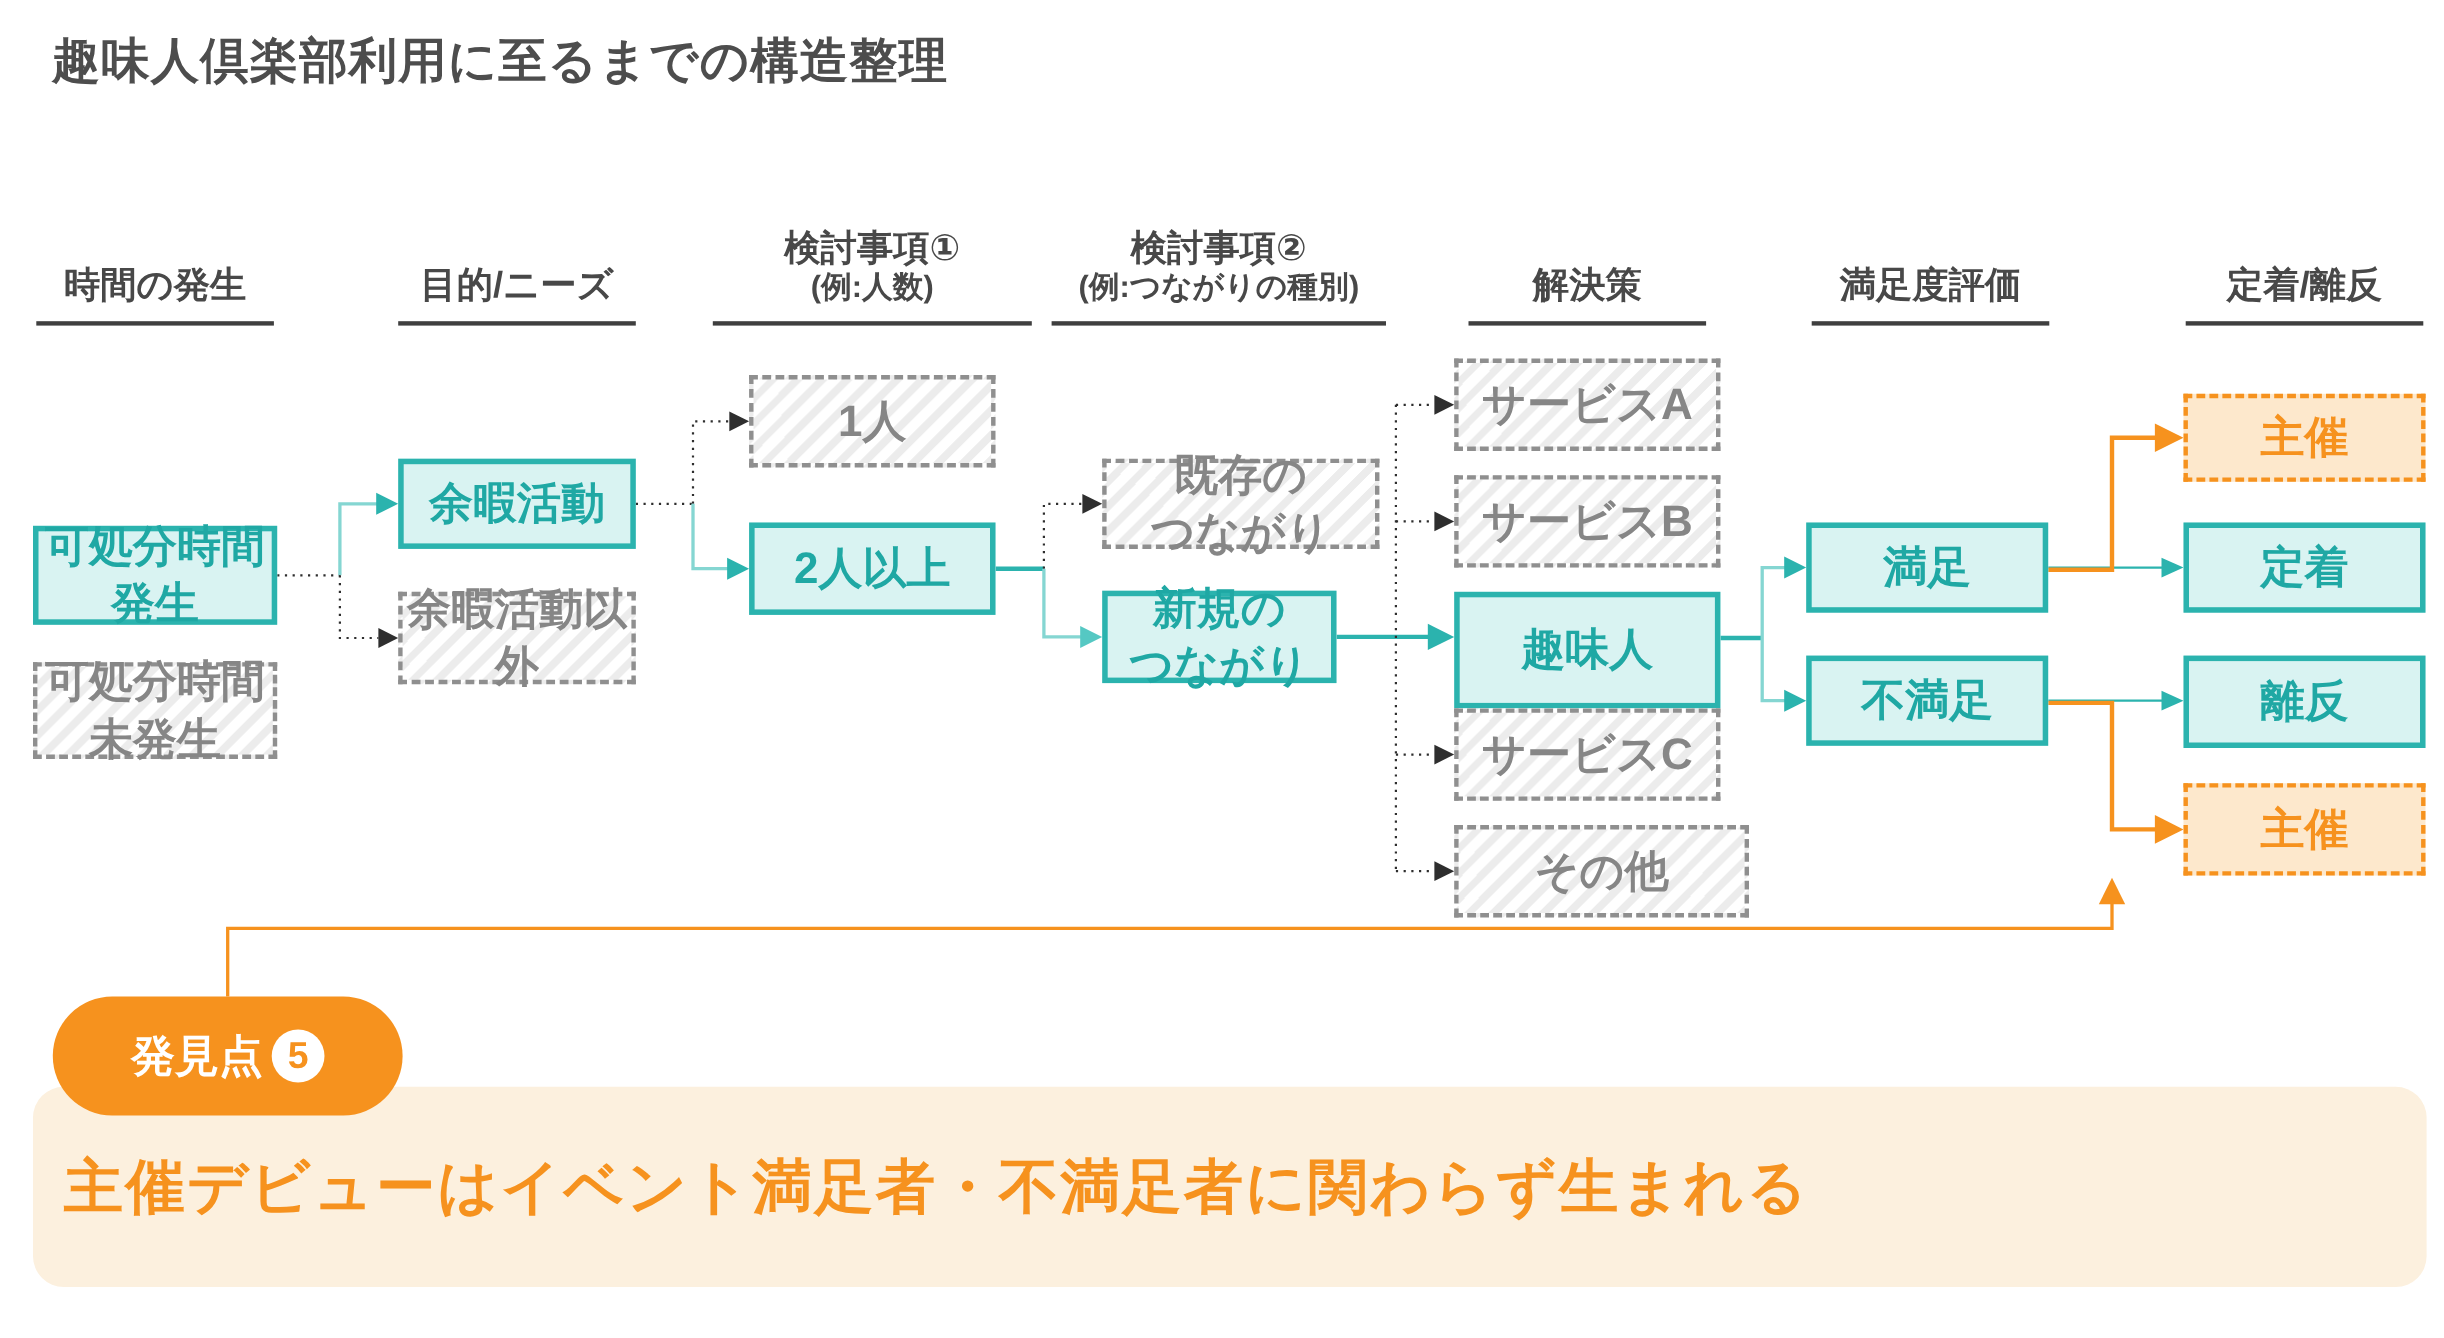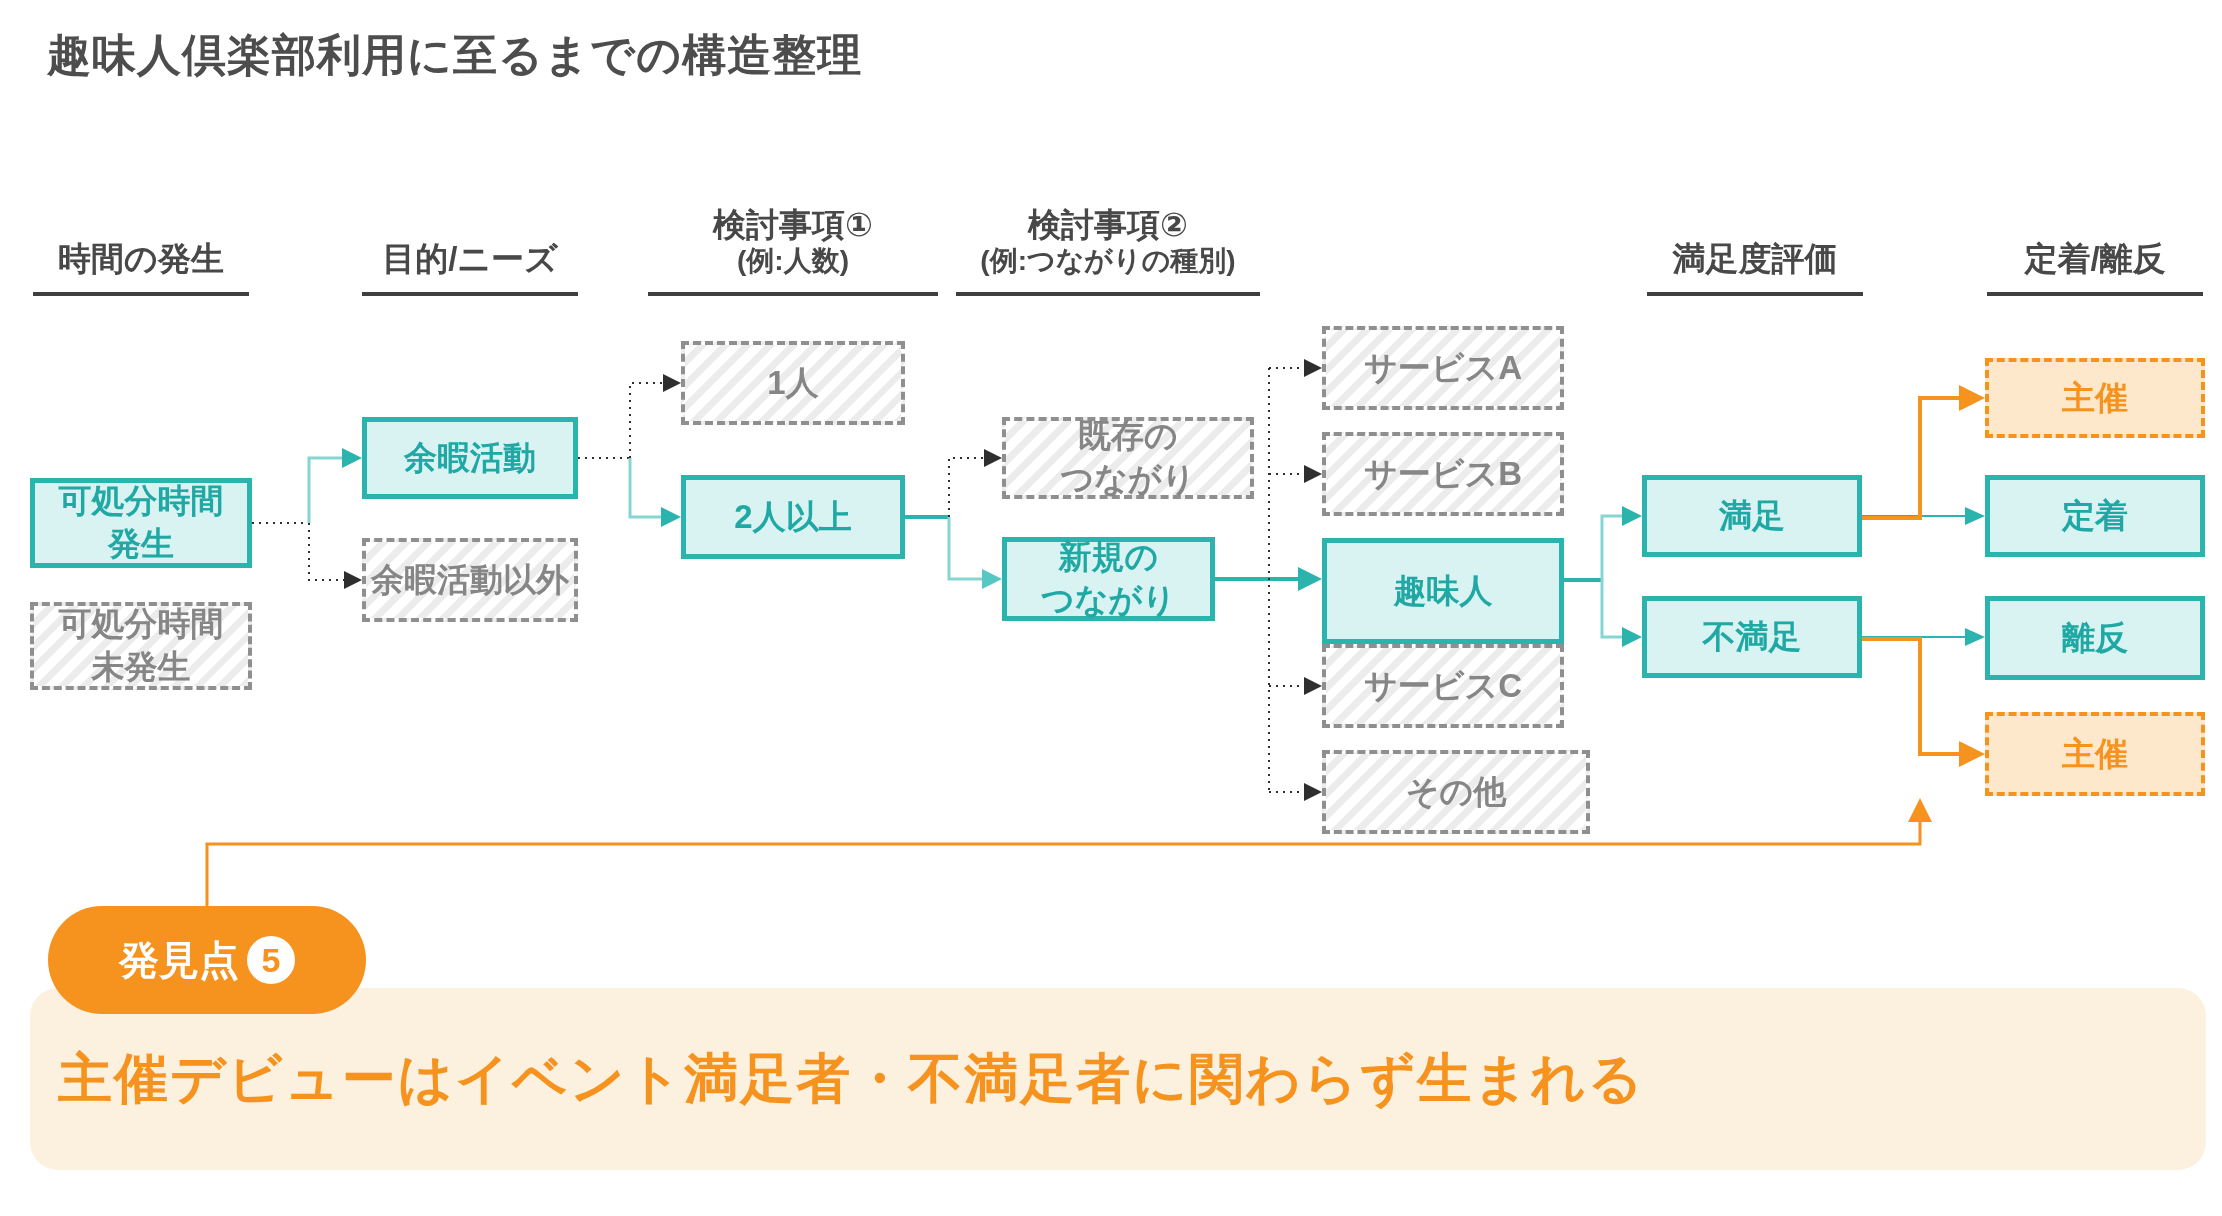--- a/index.html
+++ b/index.html
@@ -13,21 +13,21 @@
   #canvas{position:relative;width:2222px;height:1216px;background:#fff;overflow:hidden;}
 
   .title{position:absolute;left:47px;top:26px;font-size:44px;font-weight:bold;color:var(--title-text);letter-spacing:1px;}
 
   .col-header{position:absolute;bottom:920px;text-align:center;color:var(--header-text);
     border-bottom:4px solid #3F3F3F;padding-bottom:14px;font-weight:bold;}
   .col-header .h1{font-size:33px;line-height:1.15;}
   .col-header .h2{font-size:28px;line-height:1.2;}
 
   .node{position:absolute;display:flex;align-items:center;justify-content:center;text-align:center;
-    font-weight:bold;font-size:33px;white-space:pre-line;line-height:1.3;box-sizing:border-box;}
+    font-weight:bold;font-size:40px;white-space:pre-line;line-height:1.3;box-sizing:border-box;}
   .node.teal{border:5px solid var(--teal);background:var(--teal-fill);color:var(--teal-text);}
   .node.hatch{border:4px dashed var(--gray-border);color:var(--gray-text);
     background:repeating-linear-gradient(135deg,#ffffff 0 9px,var(--hatch) 9px 16px);}
   .node.orange{border:4px dashed var(--orange);background:var(--orange-fill);color:var(--orange);}
 
   svg.wires{position:absolute;left:0;top:0;width:2222px;height:1216px;pointer-events:none;}
   .ln-dot{stroke:var(--arrow-black);stroke-width:2;fill:none;stroke-dasharray:2 5;}
   .ln-teal{stroke:var(--teal);stroke-width:4;fill:none;}
   .ln-teal-thin{stroke:var(--teal);stroke-width:2;fill:none;}
   .ln-teal-lt{stroke:var(--teal-light);stroke-width:3;fill:none;}
@@ -57,20 +57,23 @@
   <div class="col-header" style="left:362px;width:216px;">
     <div class="h1">目的/ニーズ</div>
   </div>
   <div class="col-header" style="left:648px;width:290px;">
     <div class="h1">検討事項①</div>
     <div class="h2">(例:人数)</div>
   </div>
   <div class="col-header" style="left:956px;width:304px;">
     <div class="h1">検討事項②</div>
     <div class="h2">(例:つながりの種別)</div>
+  </div>
+  <div class="col-header" style="left:1335px;width:216px;">
+    <div class="h1">解決策</div>
   </div>
   <div class="col-header" style="left:1647px;width:216px;">
     <div class="h1">満足度評価</div>
   </div>
   <div class="col-header" style="left:1987px;width:216px;">
     <div class="h1">定着/離反</div>
   </div>
 
   <svg class="wires" viewBox="0 0 2222 1216">
 

